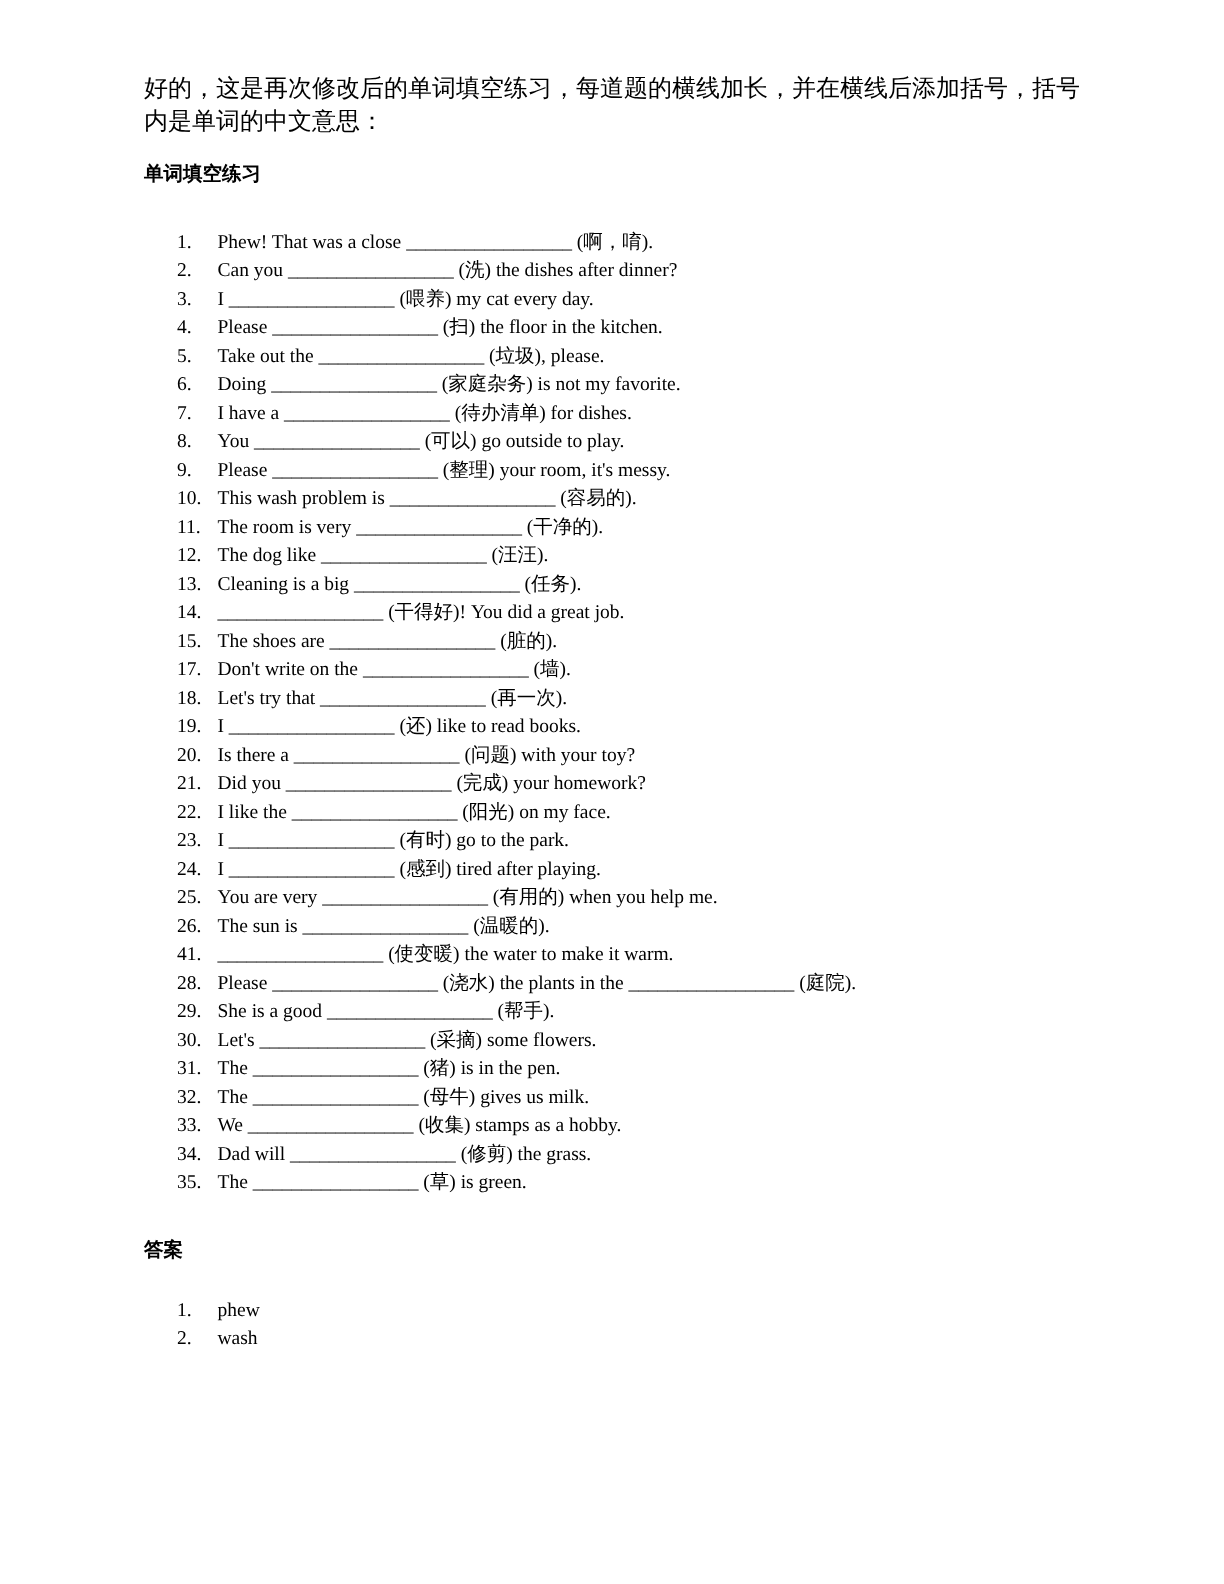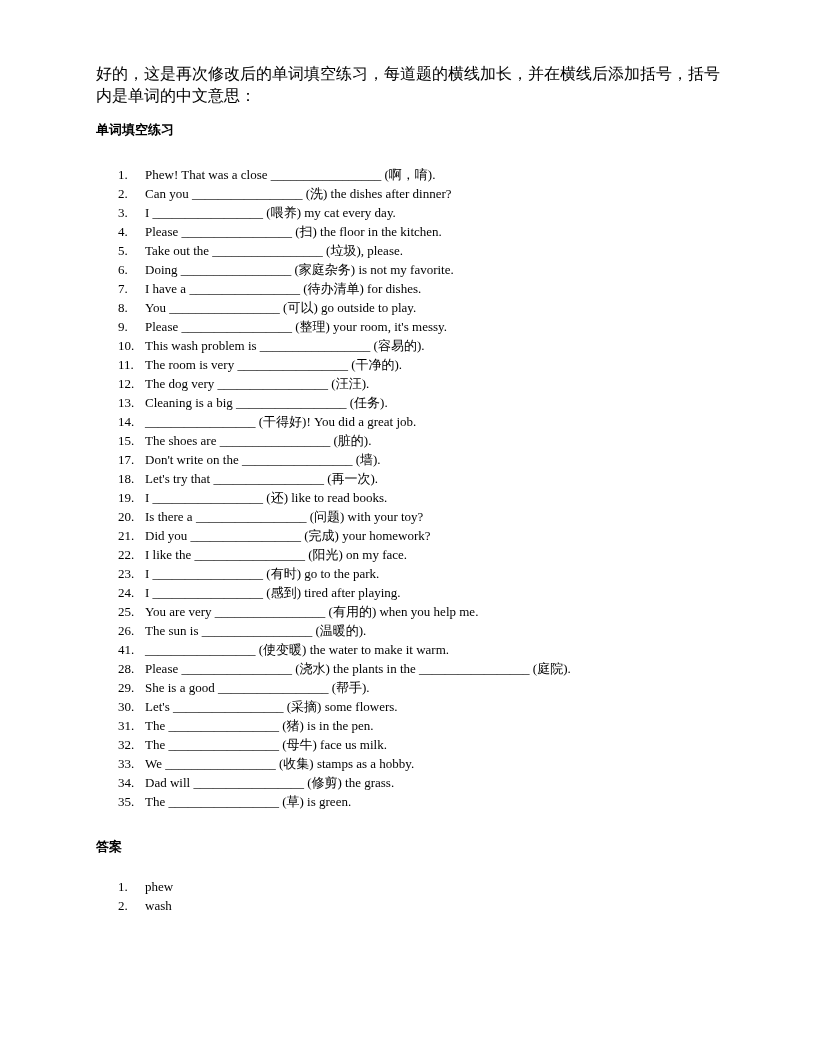--- a/index.html
+++ b/index.html
@@ -11,21 +11,21 @@
     width: 816px;
     height: 1056px;
     font-family: "Liberation Serif", "DejaVu Serif", serif;
     color: #000000;
     overflow: hidden;
   }
   .page {
     box-sizing: border-box;
     width: 816px;
     height: 1056px;
-    padding: 63px 88px 40px 96px;
+    padding: 49px 88px 40px 96px;
     background: #ffffff;
   }
   .intro {
     margin: 0;
     width: 632px;
     font-size: 16px;
     line-height: 22px;
   }
   .heading {
     margin: 13px 0 0 0;
@@ -108,21 +108,21 @@
       <div class="list-row">
         <span class="num">10.</span>
         <span class="txt">This wash problem is _________________ (容易的).</span>
       </div>
       <div class="list-row">
         <span class="num">11.</span>
         <span class="txt">The room is very _________________ (干净的).</span>
       </div>
       <div class="list-row">
         <span class="num">12.</span>
-        <span class="txt">The dog very _________________ (汪汪).</span>
+        <span class="txt">The dog like _________________ (汪汪).</span>
       </div>
       <div class="list-row">
         <span class="num">13.</span>
         <span class="txt">Cleaning is a big _________________ (任务).</span>
       </div>
       <div class="list-row">
         <span class="num">14.</span>
         <span class="txt">_________________ (干得好)! You did a great job.</span>
       </div>
       <div class="list-row">
@@ -184,21 +184,21 @@
       <div class="list-row">
         <span class="num">30.</span>
         <span class="txt">Let's _________________ (采摘) some flowers.</span>
       </div>
       <div class="list-row">
         <span class="num">31.</span>
         <span class="txt">The _________________ (猪) is in the pen.</span>
       </div>
       <div class="list-row">
         <span class="num">32.</span>
-        <span class="txt">The _________________ (母牛) face us milk.</span>
+        <span class="txt">The _________________ (母牛) gives us milk.</span>
       </div>
       <div class="list-row">
         <span class="num">33.</span>
         <span class="txt">We _________________ (收集) stamps as a hobby.</span>
       </div>
       <div class="list-row">
         <span class="num">34.</span>
         <span class="txt">Dad will _________________ (修剪) the grass.</span>
       </div>
       <div class="list-row">

